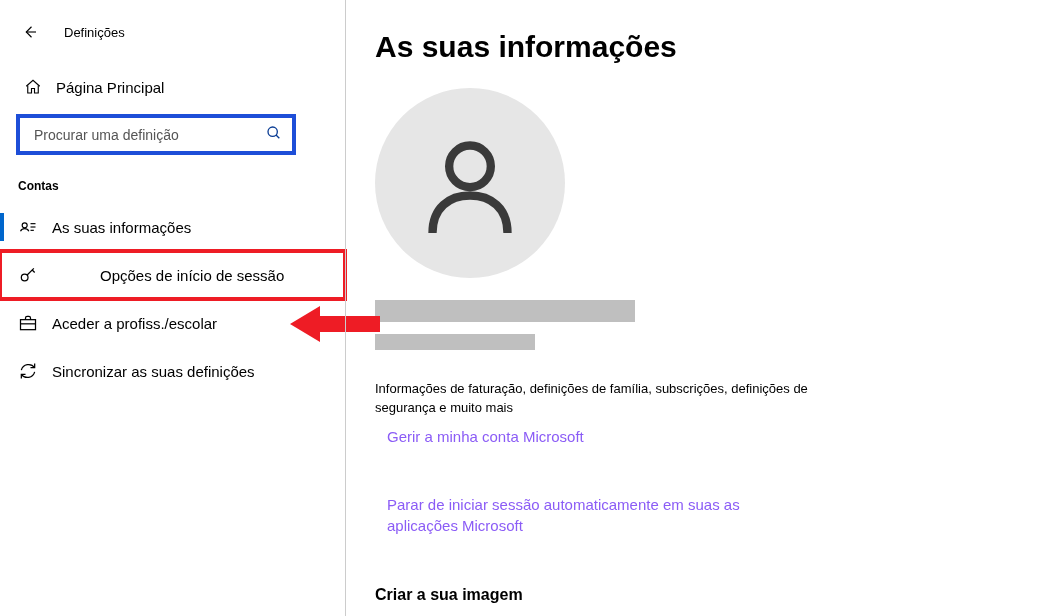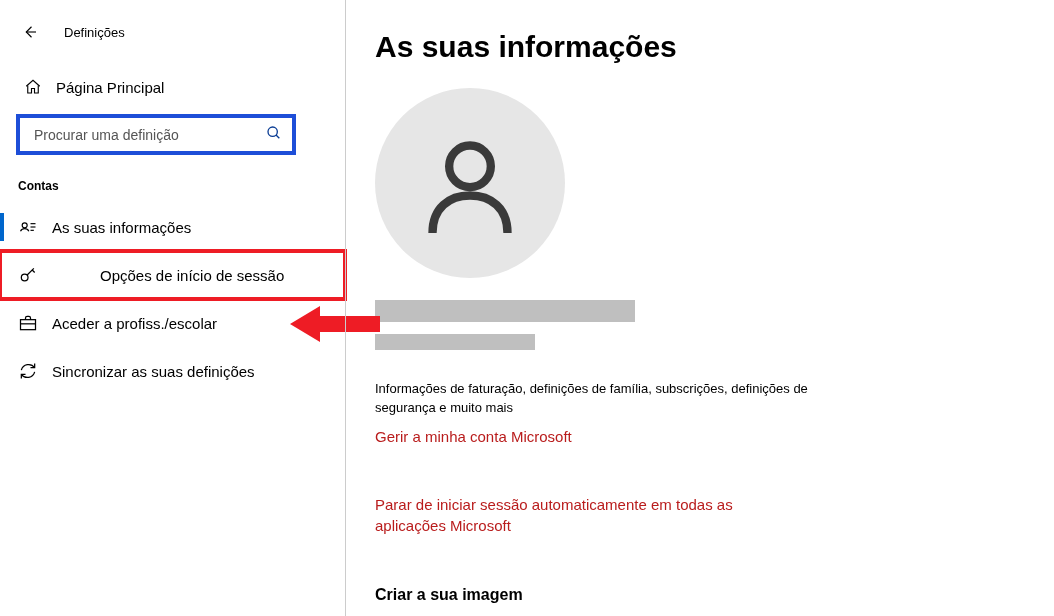--- a/index.html
+++ b/index.html
@@ -159,24 +159,25 @@
     margin-top: 12px;
   }
   .info-text {
     font-size: 13px;
     color: #000;
     margin-top: 30px;
     max-width: 450px;
     line-height: 1.45;
   }
   .link {
-    color: #b91c1c;
+    color: #8b5cf6;
     font-size: 15px;
     cursor: pointer;
     display: inline-block;
+    margin-left: 12px;
   }
   .link.mt-small { margin-top: 10px; }
   .link-block {
     margin-top: 48px;
     max-width: 420px;
     line-height: 1.45;
   }
   .section-heading {
     font-size: 16px;
     font-weight: 600;
@@ -291,18 +292,18 @@
 
     <div class="name-block">
       <div class="name-bar"></div>
       <div class="sub-bar"></div>
     </div>
 
     <div class="info-text">Informações de faturação, definições de família, subscrições, definições de segurança e muito mais</div>
     <span class="link mt-small">Gerir a minha conta Microsoft</span>
 
     <div class="link-block">
-      <span class="link">Parar de iniciar sessão automaticamente em todas as aplicações Microsoft</span>
+      <span class="link">Parar de iniciar sessão automaticamente em suas as aplicações Microsoft</span>
     </div>
 
     <div class="section-heading">Criar a sua imagem</div>
   </div>
 </div>
 
 </body></html>

